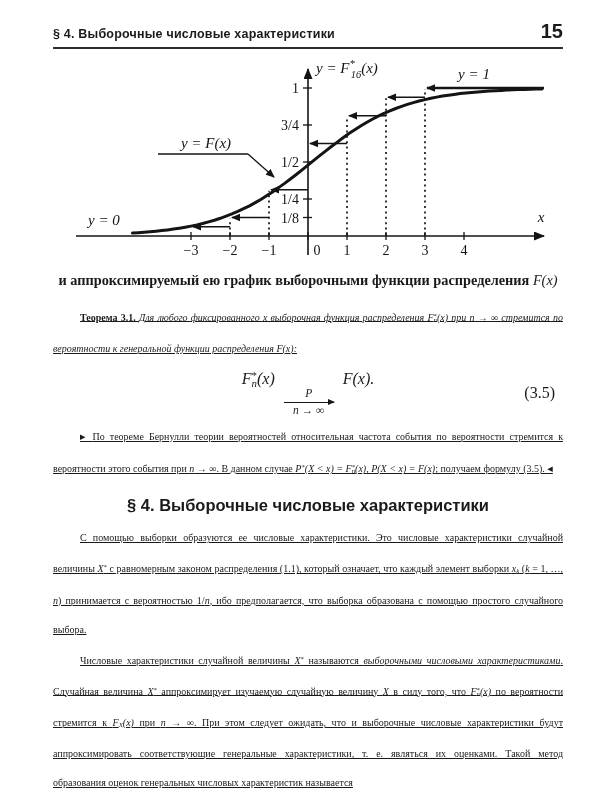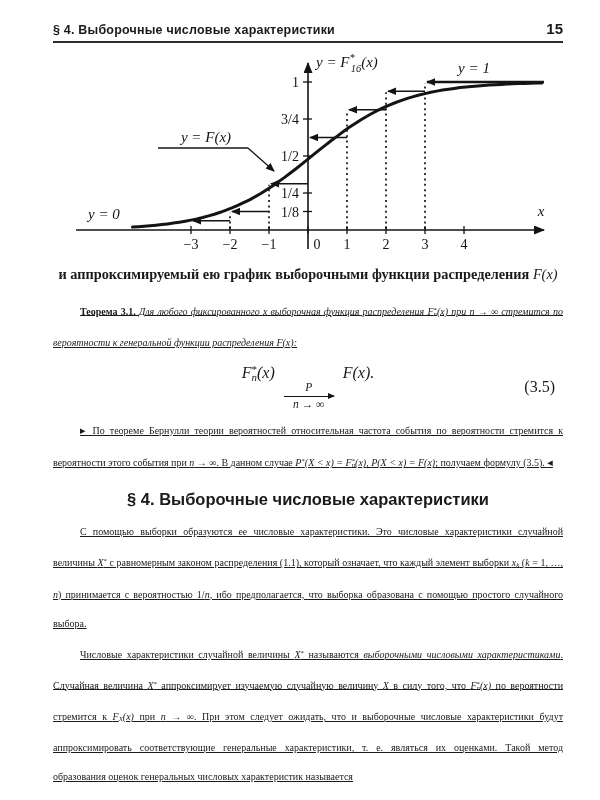--- a/index.html
+++ b/index.html
@@ -5,21 +5,21 @@
   html,body{margin:0;padding:0;background:#ffffff;}
   body{width:600px;height:800px;overflow:hidden;color:#1a1a1a;
        font-family:"Liberation Serif","DejaVu Serif",serif;}
   .page{box-sizing:border-box;width:600px;height:800px;padding:20px 45px 0;margin-left:8px;}
 
   
   .runhead{display:flex;justify-content:space-between;align-items:baseline;
            font-family:"Liberation Sans","DejaVu Sans",sans-serif;
            border-bottom:2px solid #2c2c2c;padding-bottom:4px;}
   .rh-title{font-size:12.5px;font-weight:bold;letter-spacing:.2px;}
-  .rh-page{font-size:15px;font-weight:bold;}
+  .rh-page{font-size:20px;font-weight:bold;}
 
   
   .figwrap{margin-top:4px;text-align:center;}
   svg{display:inline-block;}
   .figlab{font-size:15px;font-style:italic;fill:#141414;
           font-family:"Liberation Serif","DejaVu Serif",serif;}
   .fsmall{font-size:10.5px;}
   .ticklab{font-size:14px;font-style:normal;fill:#141414;
            font-family:"Liberation Serif","DejaVu Serif",serif;}
   .ax{stroke:#141414;stroke-width:1.6;}

